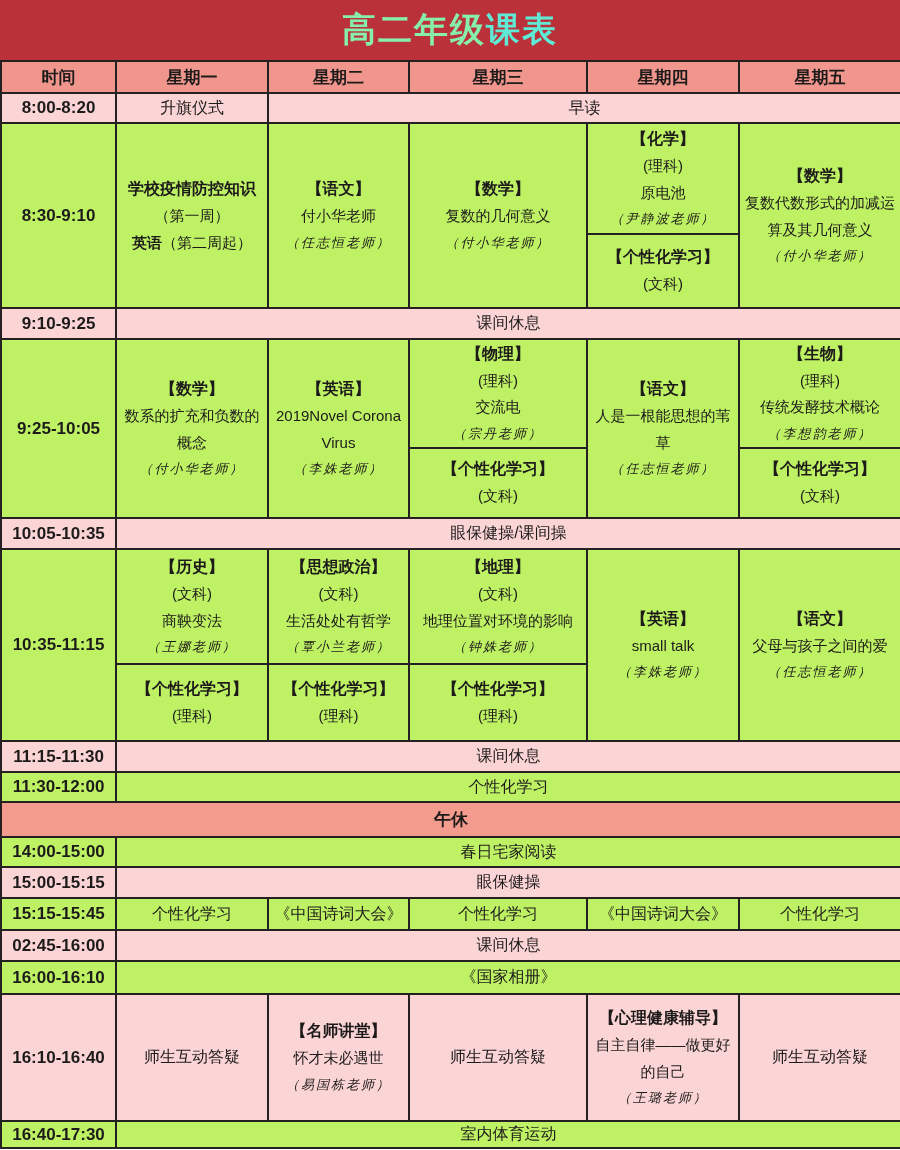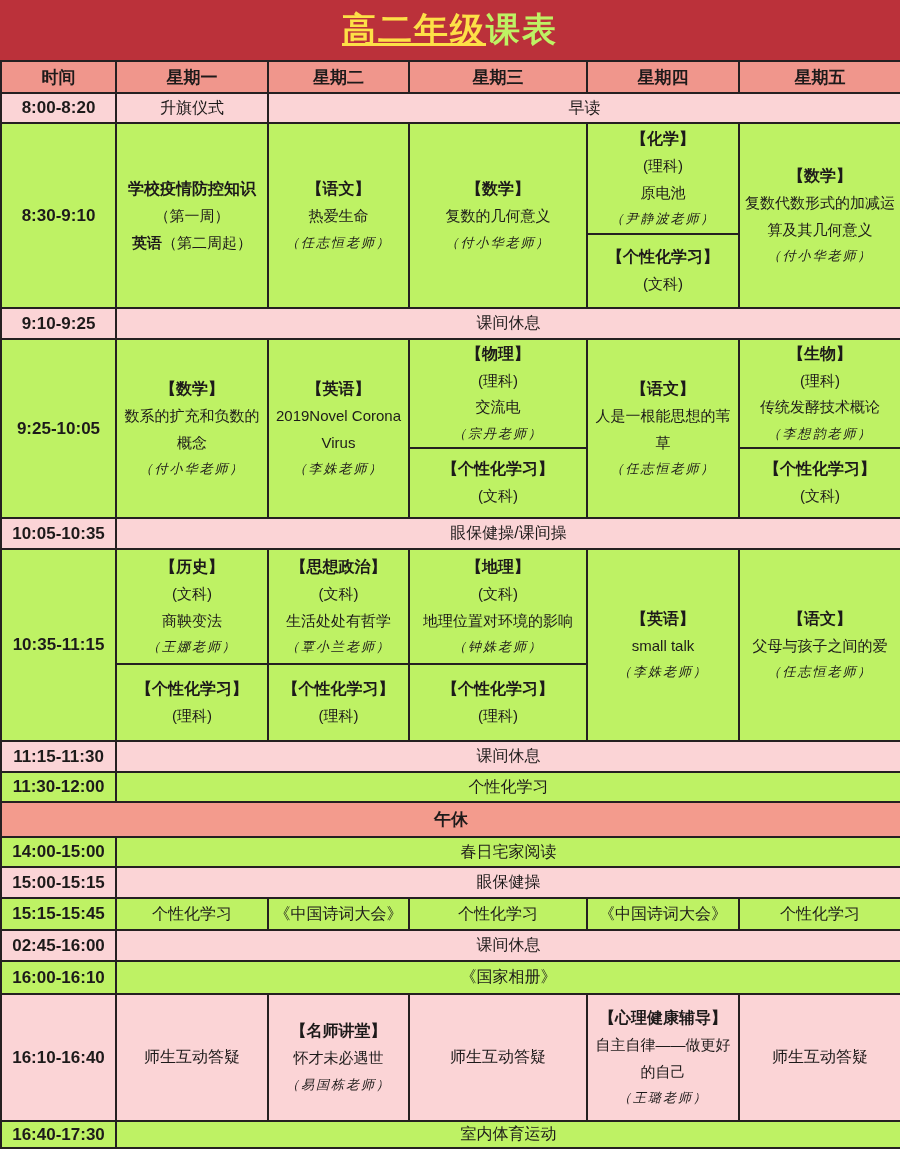--- a/index.html
+++ b/index.html
@@ -10,22 +10,22 @@
     color:#1d1a1a;
   }
   .page { width:900px; height:1150px; overflow:hidden; }
 
   
   .titlebar {
     height:60px; background:#bb313a;
     display:flex; align-items:center; justify-content:center;
   }
   .title-text { font-size:34px; font-weight:bold; letter-spacing:2px; }
-  .title-grade { color:#fde047;text-decoration:underline; }
-  .title-suffix { color:#bef264; }
+  .title-grade { color:#86efac; }
+  .title-suffix { color:#5eead4; }
 
   
   table { border-collapse:collapse; table-layout:fixed; width:900px; }
   td, th {
     border:2px solid #252021;
     text-align:center; vertical-align:middle;
     padding:2px; overflow:hidden;
   }
   thead tr { height:32px; }
   thead th { background:#f0968c; font-size:17px; font-weight:bold; }
@@ -120,21 +120,21 @@
 
       <tr class="r2">
         <td class="white time">8:30-9:10</td>
         <td class="white">
           <div class="subject">学校疫情防控知识</div>
           <div class="topic">（第一周）</div>
           <div class="topic"><span class="bold">英语</span><span>（第二周起）</span></div>
         </td>
         <td class="white">
           <div class="subject">【语文】</div>
-          <div class="topic">热爱生命</div>
+          <div class="topic">付小华老师</div>
           <div class="teacher">（任志恒老师）</div>
         </td>
         <td class="white">
           <div class="subject">【数学】</div>
           <div class="topic">复数的几何意义</div>
           <div class="teacher">（付小华老师）</div>
         </td>
         <td class="white nopad">
           <div class="split split-r2">
             <div class="top">

